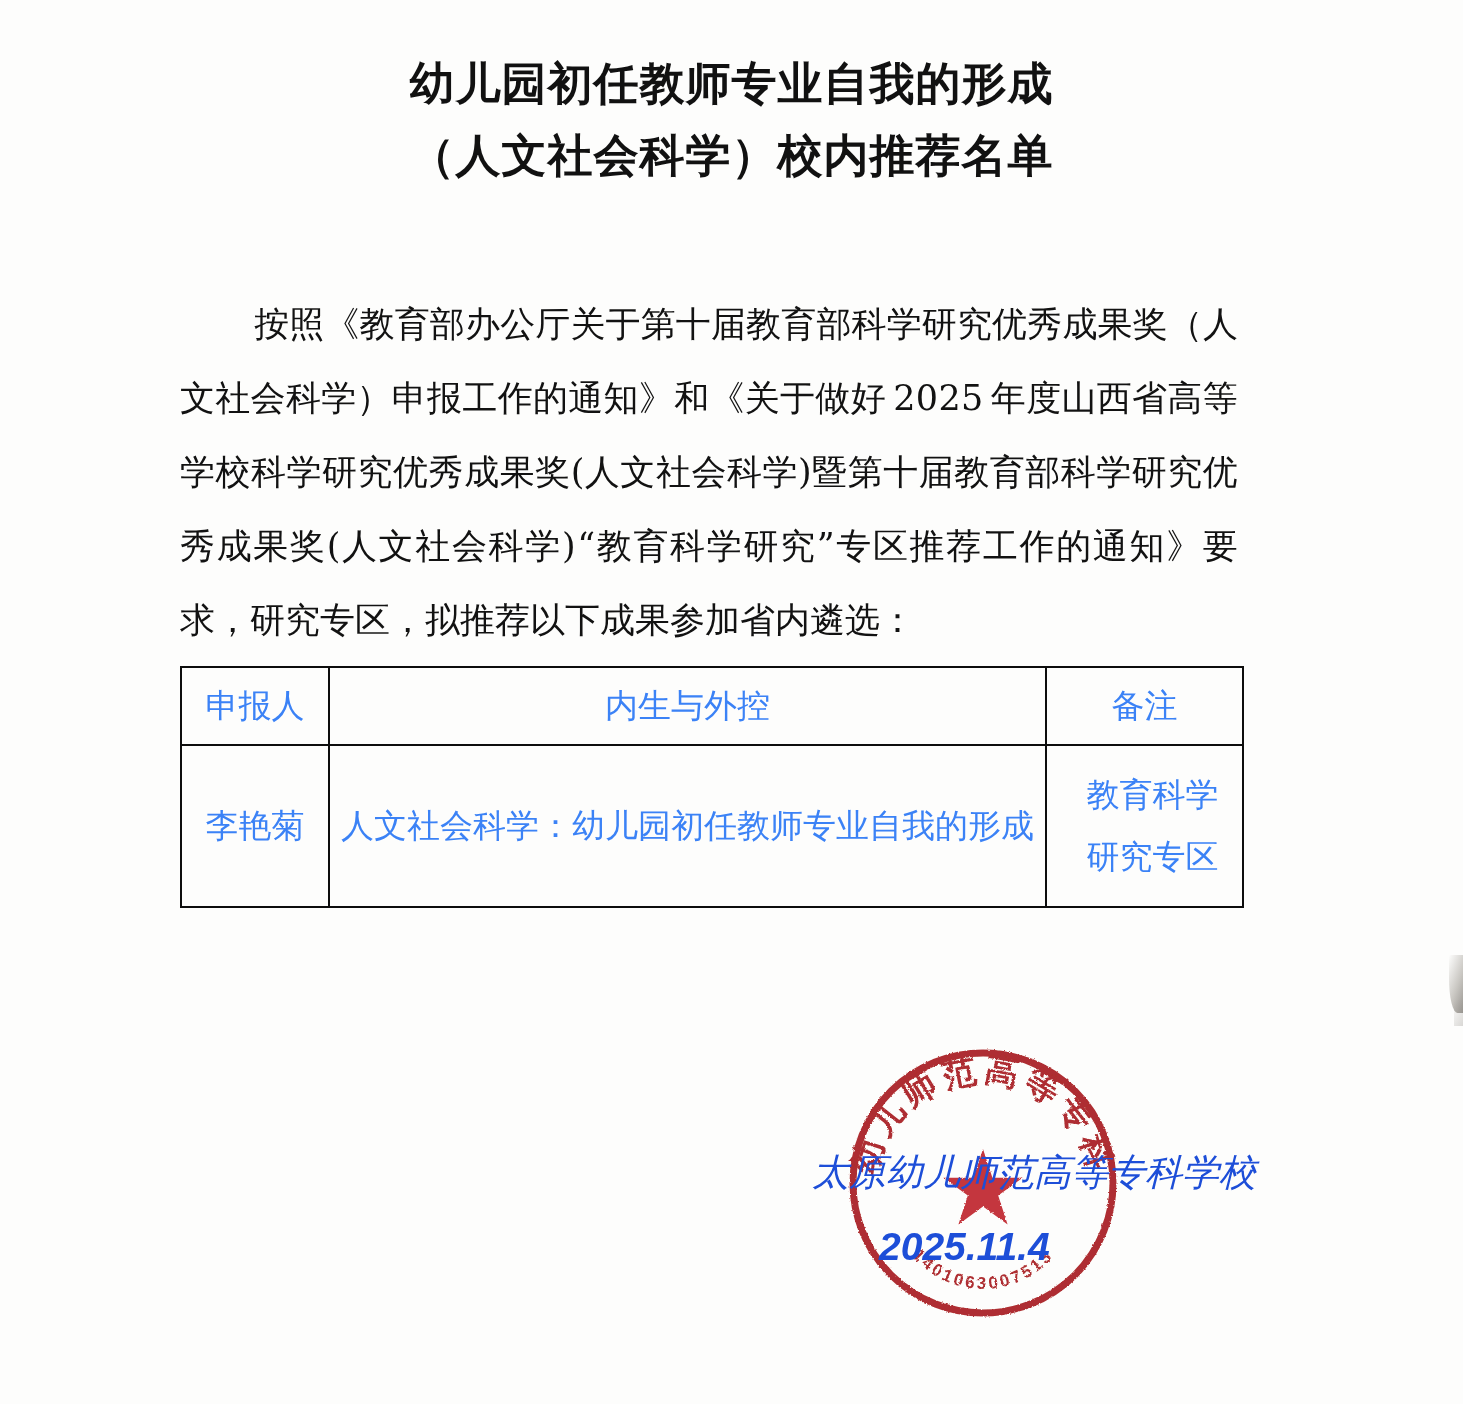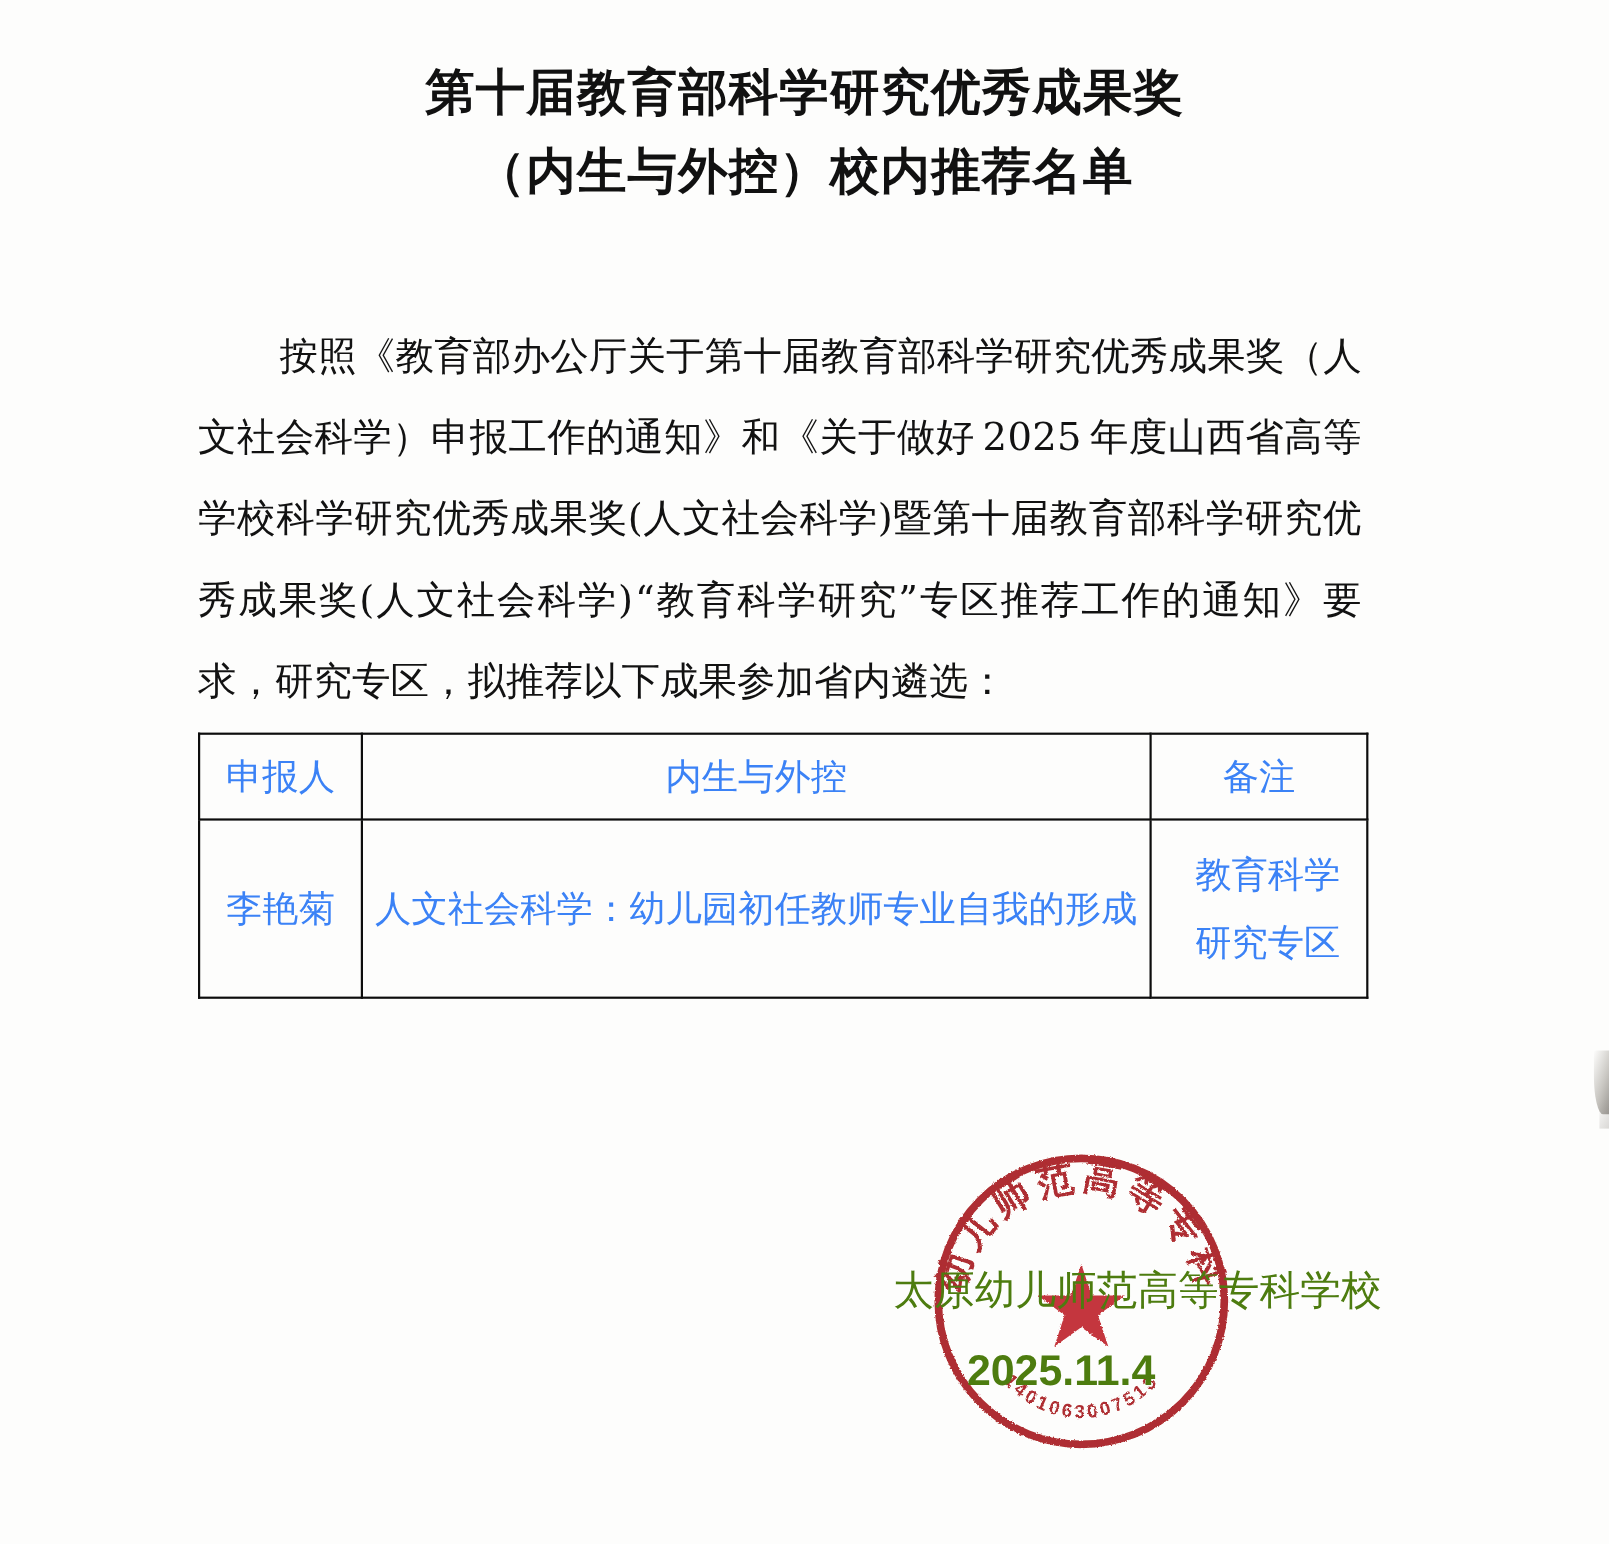--- a/index.html
+++ b/index.html
@@ -108,22 +108,23 @@
     font-size: 33px;
   }
   .cell-remark-lines span { display: block; padding-left: 16px; }
 
   
   .signature {
     position: absolute;
     left: 812px;
     top: 1148px;
     width: 440px;
-    color: #4d7c0f;
+    color: #1d4ed8;
     z-index: 3;
+    font-style: italic;
   }
   .sign-org {
     font-size: 37px;
     line-height: 50px;
     white-space: nowrap;
     text-align: left;
     font-family: "DejaVu Serif", "Liberation Serif", serif;
   }
   .sign-date {
     margin-top: 26px;
@@ -168,22 +169,22 @@
     background: linear-gradient(120deg, rgba(255,255,255,0) 0%, rgba(150,146,140,0.35) 100%);
     z-index: 1;
   }
 </style>
 </head>
 <body>
 
 <div class="page">
 
   <div class="doc-title">
-    <span class="title-line">第十届教育部科学研究优秀成果奖</span>
-    <span class="title-line">（内生与外控）校内推荐名单</span>
+    <span class="title-line">幼儿园初任教师专业自我的形成</span>
+    <span class="title-line">（人文社会科学）校内推荐名单</span>
   </div>
 
   <div class="body-block">
     <span class="body-line justify">
         <span style="width: 74px;"></span>
         <span>按</span>
         <span>照</span>
         <span>《</span>
         <span>教</span>
         <span>育</span>

